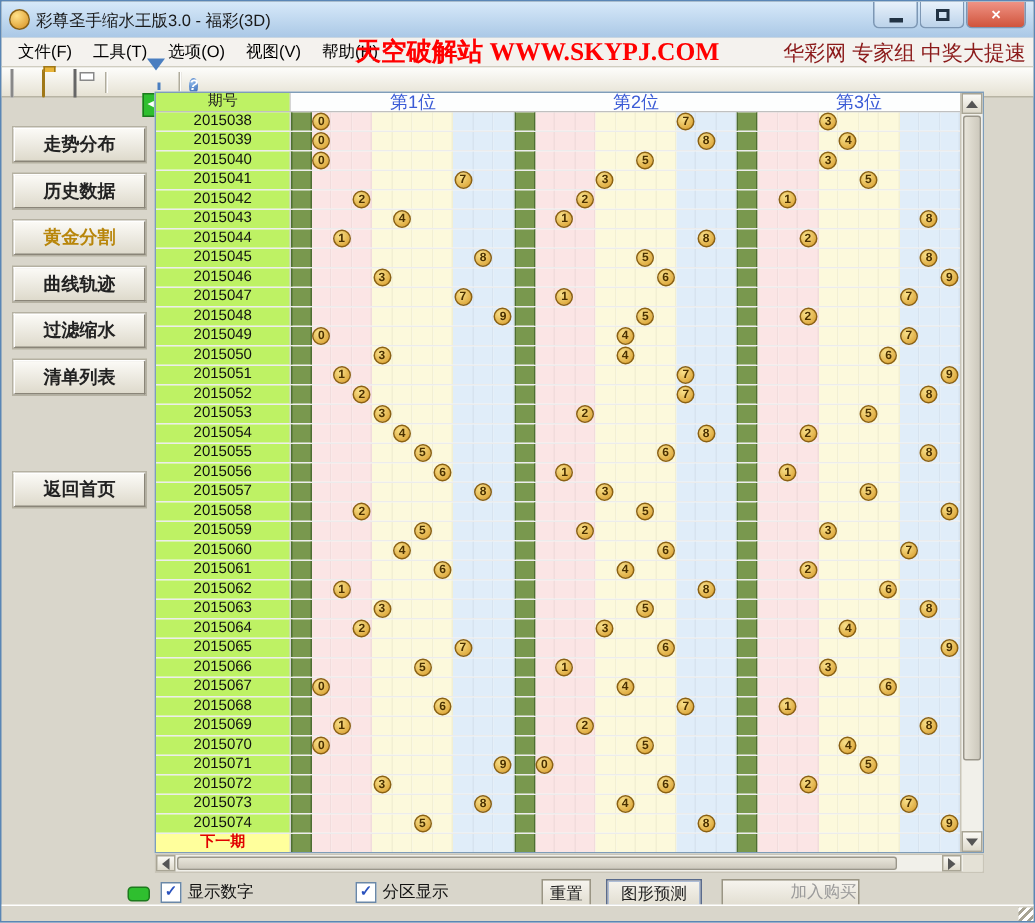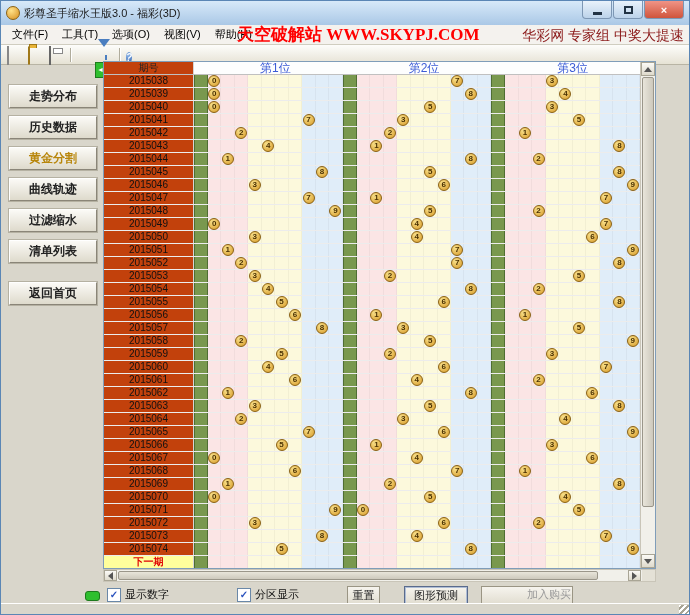--- a/index.html
+++ b/index.html
@@ -33,30 +33,30 @@
   .tdiv{width:1px;height:14px;background:#b0ac9c;border-right:1px solid #fff;}
   .icon-bars{width:12px;height:12px;margin:2px auto 0;background:linear-gradient(90deg,#e05050 0 3px,transparent 3px 4px,#f0c040 4px 7px,transparent 7px 8px,#4080d0 8px 11px);border-bottom:1px solid #555;}
   .icon-funnel{width:0;height:0;margin:2px auto 0;border-left:6px solid transparent;border-right:6px solid transparent;border-top:8px solid #4a7ec0;}
   .icon-funnel:after{content:"";position:absolute;left:7px;top:8px;width:2px;height:5px;background:#4a7ec0;}
   .icon-help{width:14px;height:14px;border-radius:50%;background:radial-gradient(circle at 35% 30%,#8ab4e8,#2a5caa);color:#fff;font-size:10px;font-weight:bold;text-align:center;line-height:14px;margin:0 auto;}
 
   
   .side{position:absolute;left:8px;top:84px;width:86px;}
   .side-btn{width:86px;height:21px;margin-bottom:8px;background:linear-gradient(#fbfaf6,#dedacc);border:1px solid;border-color:#fff #8a8578 #8a8578 #fff;box-shadow:0 0 0 1px #b5b1a2;font-family:"Liberation Serif",serif;font-weight:bold;font-size:12px;color:#222;text-align:center;line-height:21px;cursor:default;}
   .side-btn.gold{color:var(--gold-text);}
-  .side-btn.home{margin-top:19px;}
+  .side-btn.home{margin-top:52px;}
   .collapse-tab{position:absolute;left:94px;top:61px;width:9px;height:14px;background:var(--indicator-green);color:#fff;font-size:7px;line-height:14px;text-align:center;border:1px solid #1d7a1d;}
 
   
   .chart{position:absolute;left:102px;top:60px;width:553px;height:508px;background:#fff;border:1px solid #7f9db9;box-sizing:border-box;display:flex;}
   .grid{flex:1;overflow:hidden;}
   .t-row{display:flex;height:13px;box-sizing:border-box;border-bottom:1px solid #ececec;}
   .t-row.header{height:13px;border-bottom:1px solid #c0c0c0;background:#fdfefe;}
   .cell{box-sizing:border-box;}
-  .period{width:90px;flex:0 0 90px;font-size:10px;line-height:12px;text-align:center;color:#111;background:#c2410c;border-right:1px solid #d5d5d5;}
+  .period{width:90px;flex:0 0 90px;font-size:10px;line-height:12px;text-align:center;color:#111;background:#bef264;border-right:1px solid #d5d5d5;}
   .hperiod{color:#222;}
   .sep{width:14px;flex:0 0 14px;background:var(--sep-green);border-left:1px solid var(--sep-green-dark);border-right:1px solid var(--sep-green-dark);box-sizing:border-box;}
   .hsep{width:14px;flex:0 0 14px;background:#fdfefe;}
   .hlabel{flex:10 10 0;font-size:12px;line-height:12px;text-align:center;color:var(--header-blue);}
   .digit{flex:1 1 0;position:relative;border-right:1px solid rgba(0,0,0,0.04);}
   .z0{background:var(--zone-pink);}
   .z1{background:var(--zone-yellow);}
   .z2{background:var(--zone-blue);}
   .ball{position:absolute;left:50%;top:50%;transform:translate(-50%,-50%);width:10px;height:10px;border-radius:50%;background:radial-gradient(circle at 35% 30%,var(--ball-gold-light),var(--ball-gold-dark));border:1px solid var(--ball-border);color:var(--ball-text);font-size:8px;font-weight:bold;line-height:10px;text-align:center;}
   .next-row .period{background:var(--next-bg);color:var(--next-red);font-weight:bold;}
@@ -79,21 +79,21 @@
   .hcorner{position:absolute;right:0;top:0;width:13px;height:11px;background:#e4e1d6;}
 
   
   .bottombar{position:absolute;left:0;top:584px;width:690px;height:20px;}
   .indicator{position:absolute;left:84px;top:6px;width:13px;height:8px;background:var(--indicator-green);border-radius:3px;border:1px solid #1d7a1d;}
   .chk{position:absolute;top:2px;display:flex;align-items:center;gap:4px;font-size:11px;color:#111;}
   .chk .box{width:12px;height:12px;background:#fff;border:1px solid #6a88a8;font-size:10px;line-height:11px;text-align:center;color:#2a52be;font-weight:bold;}
   .chk1{left:106px;}
   .chk2{left:236px;}
   .fbtn{position:absolute;top:1px;height:19px;background:linear-gradient(#f6f4ee,#e1ddd0);border:1px solid #9a9584;font-size:11px;color:#222;font-family:"Liberation Sans",sans-serif;padding:0;}
-  .fbtn.reset{left:346px;width:33px;}
+  .fbtn.reset{left:360px;width:33px;}
   .fbtn.predict{left:403px;width:64px;border:1px solid #5a6b8c;box-shadow:0 0 0 1px #aebdd6 inset;}
   .fbtn.addcart{left:480px;width:92px;color:#9a9a9a;padding-left:44px;}
   .statusbar{position:absolute;left:0;top:602px;width:690px;height:13px;background:#d9d6cb;border-top:1px solid #fff;}
   .grip{position:absolute;right:2px;bottom:2px;width:10px;height:10px;background:repeating-linear-gradient(135deg,#fff 0 2px,#a8a494 2px 4px);}
 </style>
 </head>
 <body>
 
 <div class="window">
 

